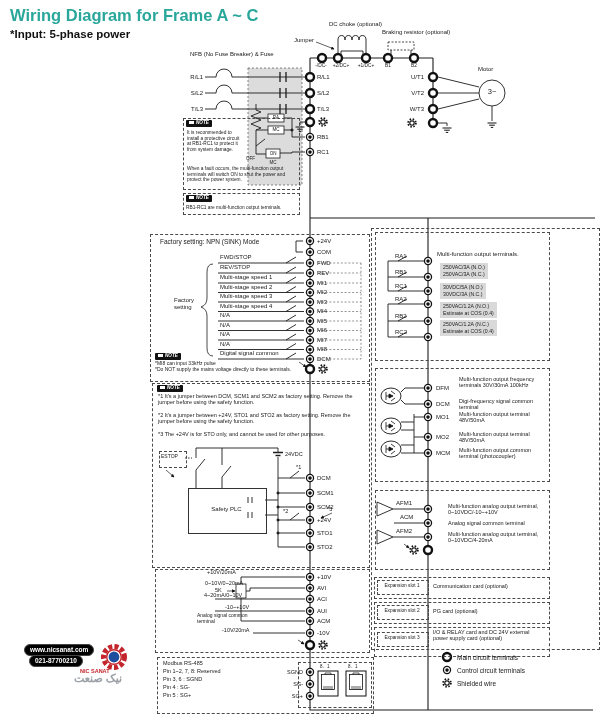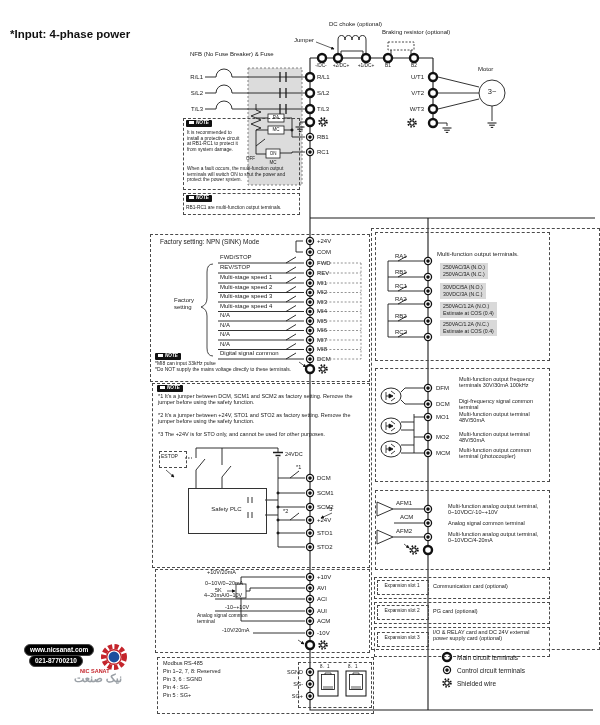--- a/index.html
+++ b/index.html
@@ -250,21 +250,22 @@
 <div class="db" style="left:377px;top:580px;width:50px;height:13px"></div>
 <div class="db" style="left:374px;top:602px;width:174px;height:20px"></div>
 <div class="db" style="left:377px;top:605px;width:50px;height:13px"></div>
 <div class="db" style="left:374px;top:627px;width:174px;height:28px"></div>
 <div class="db" style="left:377px;top:632px;width:50px;height:13px"></div>
 <div class="db" style="left:157px;top:657px;width:215px;height:55px"></div>
 <div class="db" style="left:298px;top:662px;width:72px;height:44px"></div>
 <div class="db" style="left:159px;top:451px;width:26px;height:15px"></div>
 <div class="sb" style="left:188px;top:488px;width:77px;height:44px"></div>
 
-<div id="subtitle">*Input: 4-phase power</div>
+<div id="title">Wiring Diagram for Frame A ~ C</div>
+<div id="subtitle">*Input: 5-phase power</div>
 
 <div class="L" style="left:329px;top:21px">DC choke (optional)</div>
 <div class="L" style="left:294px;top:37px">Jumper</div>
 <div class="L" style="left:382px;top:29px">Braking resistor (optional)</div>
 <div class="L" style="left:190px;top:51px">NFB (No Fuse Breaker) &amp; Fuse</div>
 <div class="L c" style="left:321px;top:63px;font-size:4.8px">-/DC-</div>
 <div class="L c" style="left:341px;top:63px;font-size:4.8px">+2/DC+</div>
 <div class="L c" style="left:366px;top:63px;font-size:4.8px">+1/DC+</div>
 <div class="L c" style="left:388px;top:63px;font-size:4.8px">B1</div>
 <div class="L c" style="left:414px;top:63px;font-size:4.8px">B2</div>

